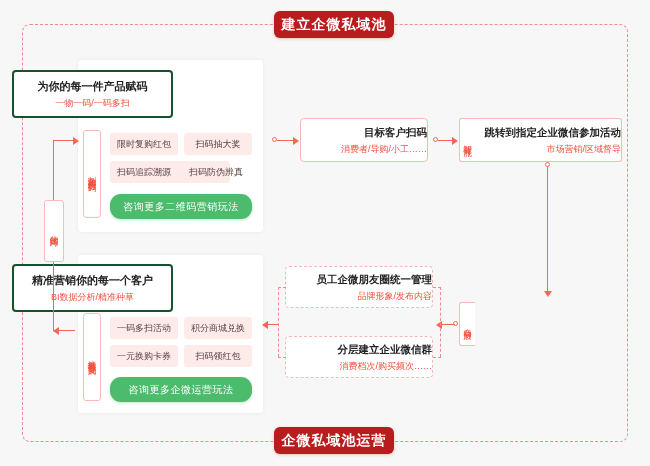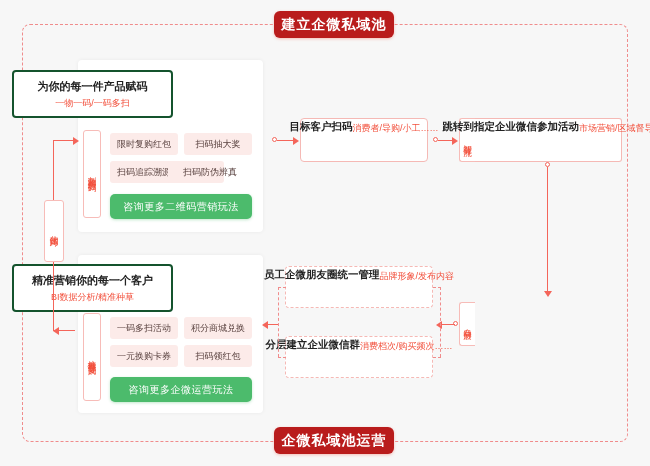--- a/index.html
+++ b/index.html
@@ -70,34 +70,34 @@
     position:absolute;background:#fcebe9;border-radius:3px;
     display:flex;align-items:center;justify-content:center;
     font-size:9px;color:#5a4340;
     box-sizing:border-box;
     white-space:nowrap;
   }
 
   
   .cta{
     position:absolute;background:#4cbb6c;color:#fff;
-    border-radius:5px;height:25px;
+    border-radius:11px;height:25px;
     display:flex;align-items:center;justify-content:center;
     font-size:10px;letter-spacing:.5px;
     box-shadow:0 1px 3px rgba(76,187,108,.35);
     cursor:pointer;white-space:nowrap;
   }
 
   
   .flowbox{
     position:absolute;background:#fff;
     border:1px solid #f5b9b5;border-radius:4px;
     box-sizing:border-box;
-    display:flex;flex-direction:row;
-    align-items:flex-start;justify-content:center;
+    display:flex;flex-direction:column;
+    align-items:flex-end;justify-content:center;
   }
   .flowbox .f-title{font-size:10.5px;font-weight:bold;color:#222;line-height:15px;white-space:nowrap;}
   .flowbox .f-sub{font-size:9px;color:#f2503c;line-height:14px;margin-top:2px;white-space:nowrap;}
 
   .flowbox.dashed{border:1px dashed #f5b9b5;}
 
   
   .line{position:absolute;background:#f4655a;}
   .h-line{height:1px;}
   .v-line{width:1px;}
@@ -143,21 +143,21 @@
   </div>
 
   <div class="vlabel" style="left:83px;top:130px;width:18px;height:88px;flex-direction:row;">
     <span>刺激购买</span>
     <span>引导扫码</span>
   </div>
 
   <div class="chip" style="left:110px;top:133px;width:68px;height:22px;">限时复购红包</div>
   <div class="chip" style="left:184px;top:133px;width:68px;height:22px;">扫码抽大奖</div>
   <div class="chip" style="left:110px;top:161px;width:68px;height:22px;">扫码追踪溯源</div>
-  <div class="chip" style="left:168px;top:161px;width:56px;height:22px;padding-left:28px;">扫码防伪辨真</div>
+  <div class="chip" style="left:174px;top:161px;width:56px;height:22px;padding-left:28px;">扫码防伪辨真</div>
 
   <div class="cta" style="left:110px;top:194px;width:142px;">咨询更多二维码营销玩法</div>
 
   <div class="flowbox" style="left:300px;top:118px;width:128px;height:44px;">
     <div class="f-title">目标客户扫码</div>
     <div class="f-sub">消费者/导购/小工……</div>
   </div>
 
   <div class="vlabel" style="left:459px;top:118px;width:16px;height:44px;flex-direction:row;border-right:none;border-radius:3px 0 0 3px;">
     <span>智能分流</span>

